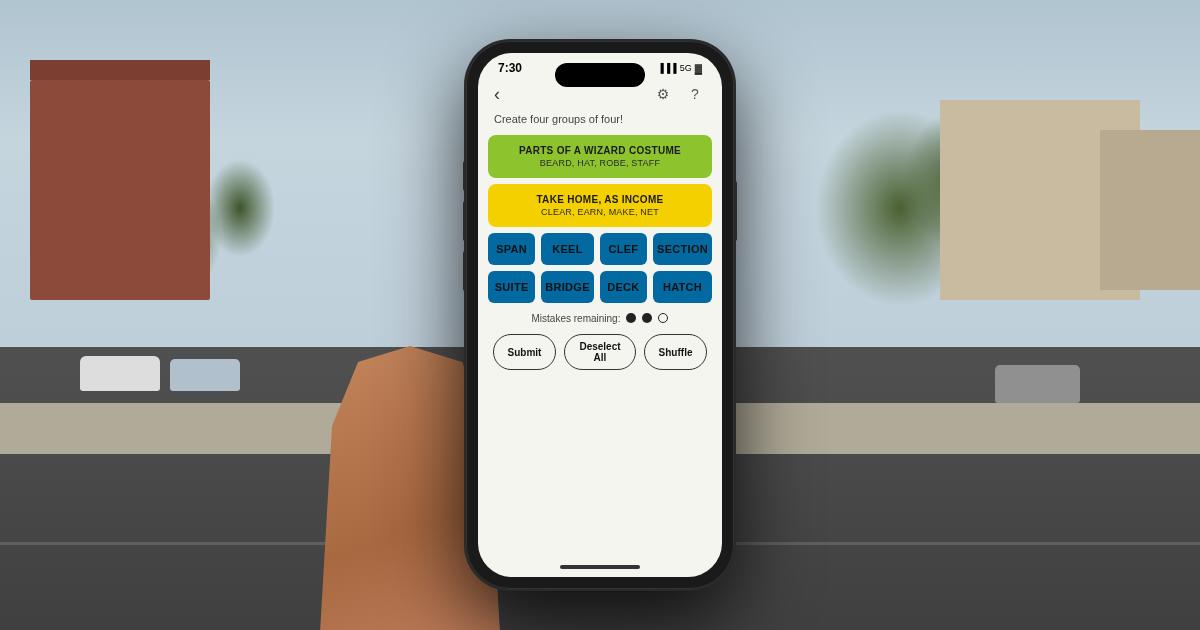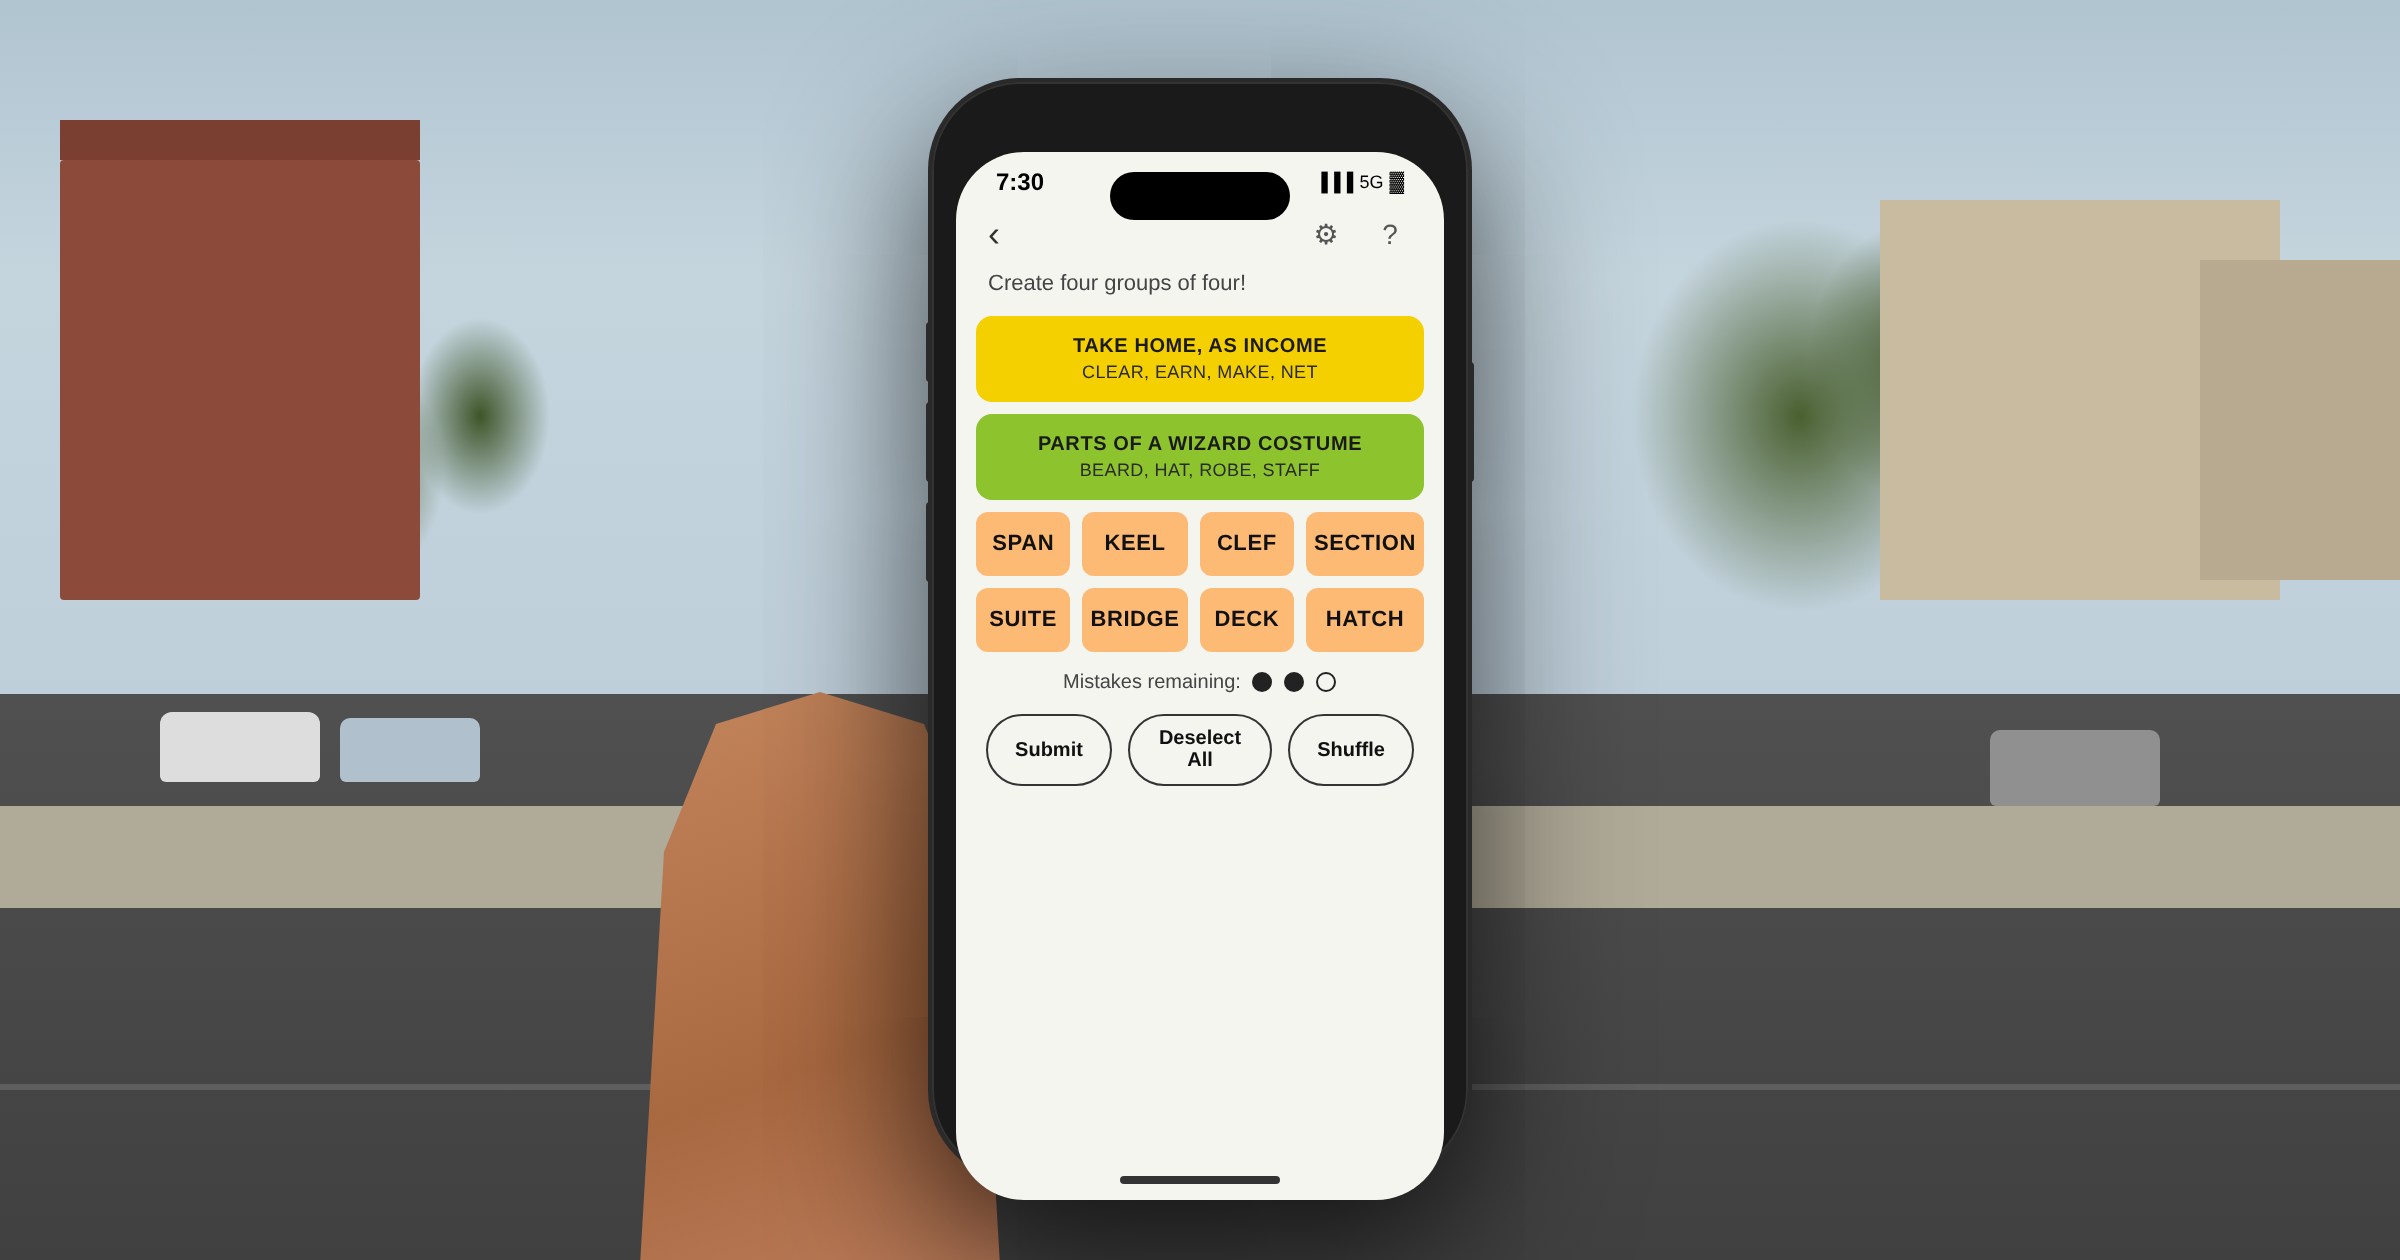--- a/index.html
+++ b/index.html
@@ -168,21 +168,20 @@
       position: relative;
     }
 
     .phone-screen {
       width: 100%;
       height: 100%;
       background: #f5f5f0;
       border-radius: 34px;
       overflow: hidden;
       position: relative;
-      margin-top: 23px;
     }
 
     
     .dynamic-island {
       position: absolute;
       top: 10px;
       left: 50%;
       transform: translateX(-50%);
       width: 90px;
       height: 24px;
@@ -288,21 +287,21 @@
     
     .word-grid {
       display: grid;
       grid-template-columns: repeat(4, 1fr);
       gap: 6px;
       padding: 0 10px;
       margin-bottom: 10px;
     }
 
     .word-cell {
-      background: #fdba74;
+      background: #0369a1;
       border-radius: 6px;
       padding: 10px 4px;
       text-align: center;
       font-size: 11px;
       font-weight: 700;
       color: #111;
       text-transform: uppercase;
       letter-spacing: 0.3px;
     }
 
@@ -449,28 +448,28 @@
       <div class="app-header">
         <span class="back-arrow">‹</span>
         <div class="header-icons">
           <div class="header-icon">⚙</div>
           <div class="header-icon">?</div>
         </div>
       </div>
 
       <div class="instruction-text">Create four groups of four!</div>
 
+      <div class="solved-row solved-row-green">
+        <div class="solved-row-title">PARTS OF A WIZARD COSTUME</div>
+        <div class="solved-row-words">BEARD, HAT, ROBE, STAFF</div>
+      </div>
+
       <div class="solved-row solved-row-yellow">
         <div class="solved-row-title">TAKE HOME, AS INCOME</div>
         <div class="solved-row-words">CLEAR, EARN, MAKE, NET</div>
-      </div>
-
-      <div class="solved-row solved-row-green">
-        <div class="solved-row-title">PARTS OF A WIZARD COSTUME</div>
-        <div class="solved-row-words">BEARD, HAT, ROBE, STAFF</div>
       </div>
 
       <div class="word-grid">
         <div class="word-cell">SPAN</div>
         <div class="word-cell">KEEL</div>
         <div class="word-cell">CLEF</div>
         <div class="word-cell">SECTION</div>
         <div class="word-cell">SUITE</div>
         <div class="word-cell">BRIDGE</div>
         <div class="word-cell">DECK</div>

